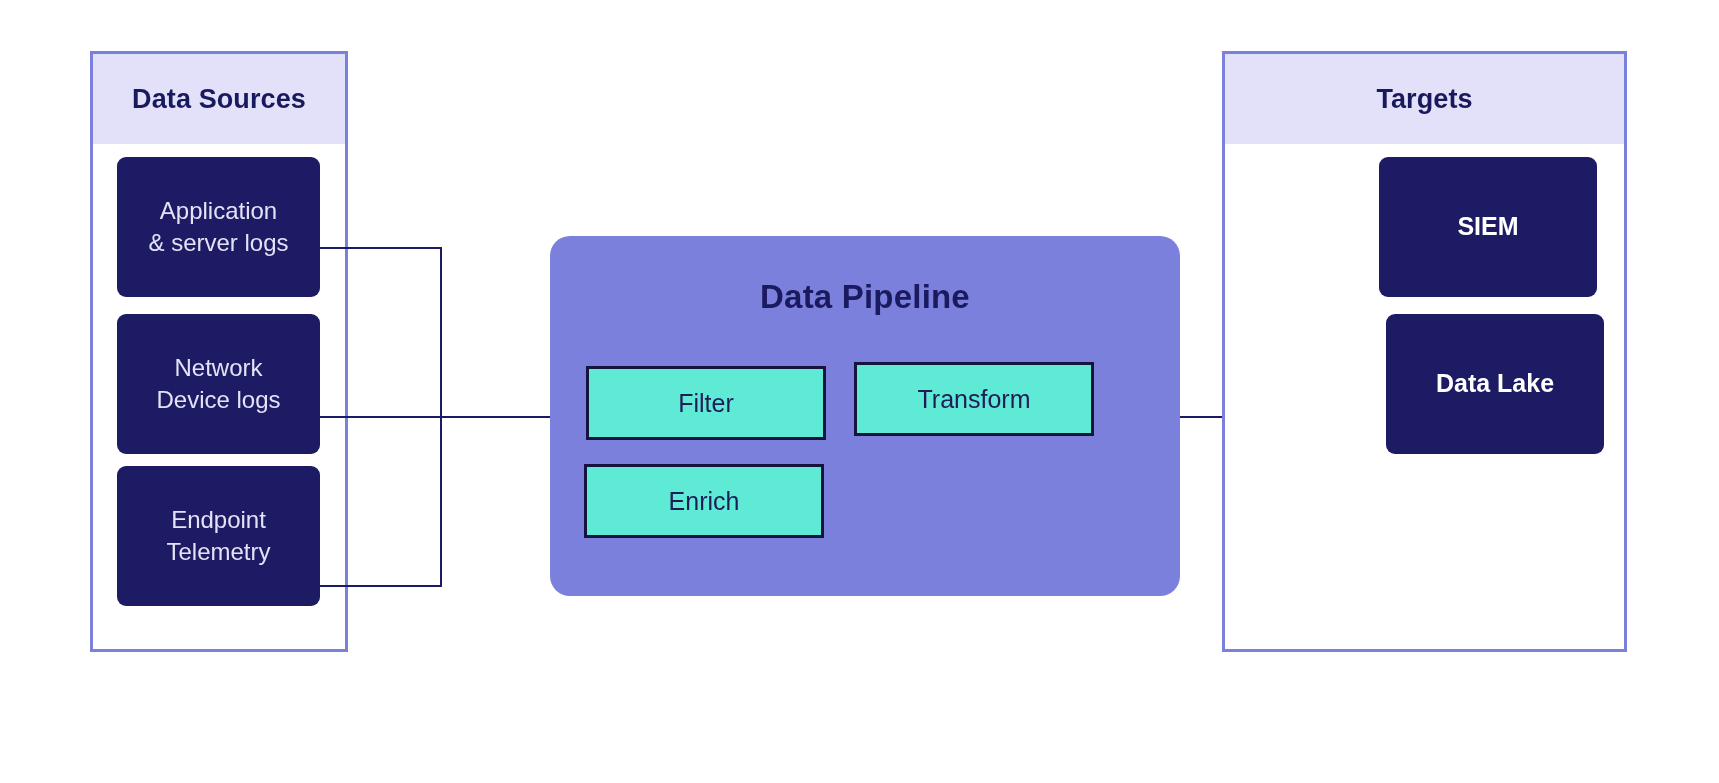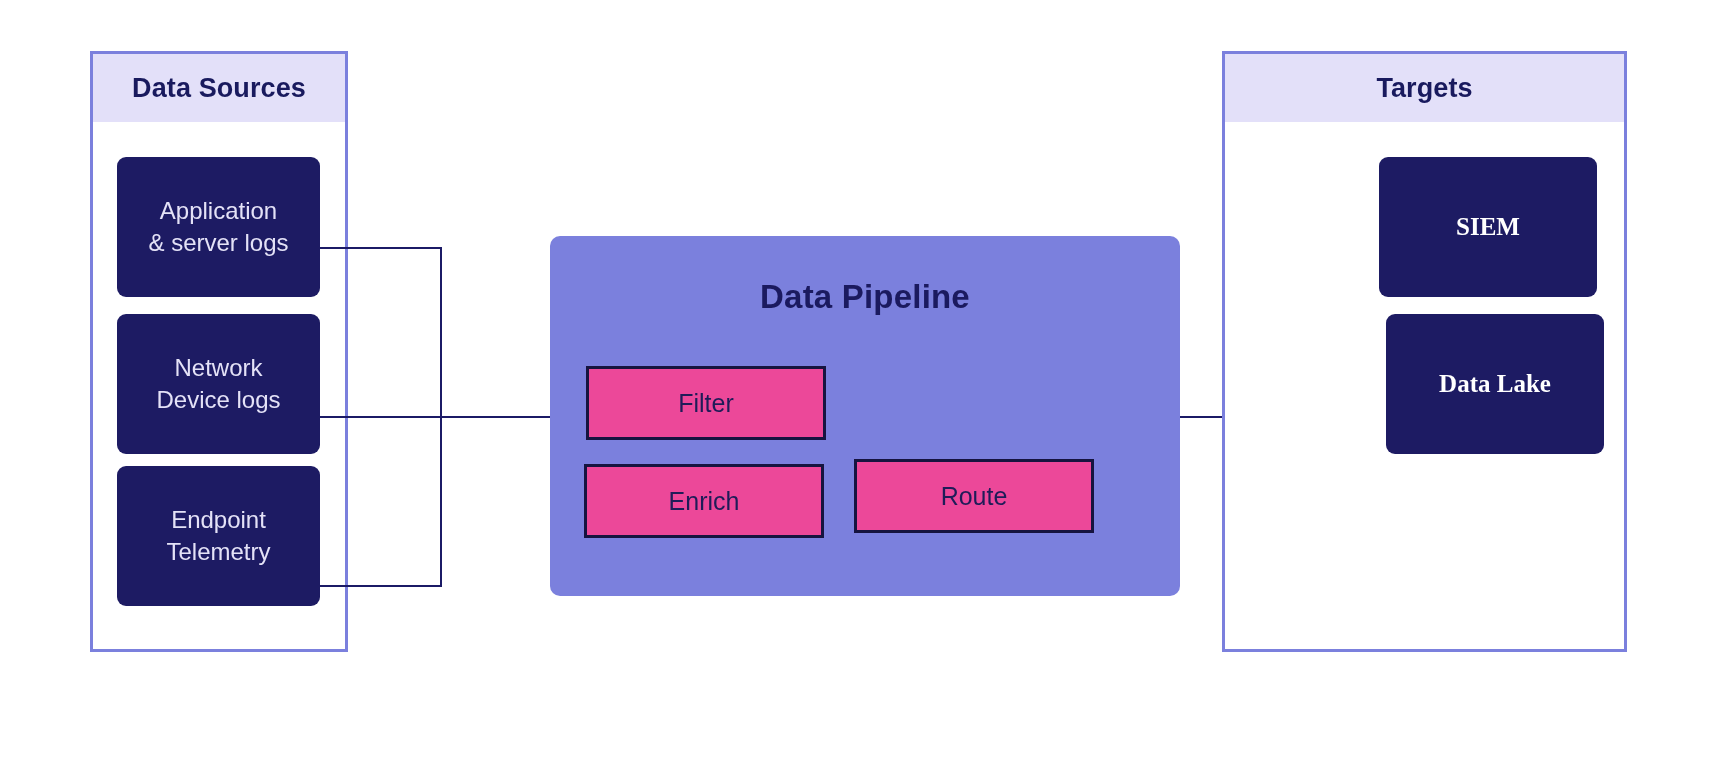--- a/index.html
+++ b/index.html
@@ -23,21 +23,21 @@
     position: absolute;
     background: #ffffff;
     border: 3px solid #7b80dd;
     box-sizing: border-box;
   }
   .panel-header {
     position: absolute;
     left: 0;
     top: 0;
     right: 0;
-    height: 68px;
+    height: 90px;
     background: #e3e0f9;
     display: flex;
     align-items: center;
     justify-content: center;
     box-sizing: border-box;
   }
   .panel-header-title {
     font-size: 27px;
     font-weight: bold;
     color: #191a5e;
@@ -59,48 +59,47 @@
     color: #e4e2f7;
     font-size: 24px;
     line-height: 1.33;
     font-weight: normal;
     padding: 0 10px;
   }
   .node-label.strong {
     color: #ffffff;
     font-weight: bold;
     font-size: 25px;
-    font-family: Liberation Serif, serif;
   }
 
   
   #pipeline {
     position: absolute;
     left: 550px;
     top: 236px;
     width: 630px;
     height: 360px;
     background: #7b80dd;
-    border-radius: 10px;
+    border-radius: 20px;
     box-sizing: border-box;
   }
   #pipeline-title {
     position: absolute;
     left: 0;
     right: 0;
     top: 42px;
     text-align: center;
     font-size: 33px;
     font-weight: bold;
     color: #1b1a5f;
     letter-spacing: 0.2px;
   }
   .stage {
     position: absolute;
-    background: #ec4899;
+    background: #5eead4;
     border: 3px solid #16143f;
     box-sizing: border-box;
     display: flex;
     align-items: center;
     justify-content: center;
   }
   .stage-label {
     font-size: 25px;
     color: #1f1c58;
     font-weight: normal;
@@ -154,28 +153,28 @@
 
   <div class="conn conn-h" style="left:440px; top:416px; width:112px;"></div>
 
   <div id="pipeline">
     <div id="pipeline-title">Data Pipeline</div>
 
     <div class="stage" style="left:36px; top:130px; width:240px; height:74px;">
       <span class="stage-label">Filter</span>
     </div>
 
+    <div class="stage" style="left:304px; top:126px; width:240px; height:74px;">
+      <span class="stage-label">Transform</span>
+    </div>
 
     <div class="stage" style="left:34px; top:228px; width:240px; height:74px;">
       <span class="stage-label">Enrich</span>
     </div>
 
-    <div class="stage" style="left:304px; top:223px; width:240px; height:74px;">
-      <span class="stage-label">Route</span>
-    </div>
   </div>
 
   <div class="conn conn-h" style="left:1180px; top:416px; width:98px;"></div>
 
   <div class="conn conn-v" style="left:1276px; top:247px; height:340px;"></div>
 
   <div class="conn conn-h" style="left:1276px; top:247px; width:104px;"></div>
   <div class="conn conn-h" style="left:1276px; top:416px; width:104px;"></div>
   <div class="conn conn-h" style="left:1276px; top:585px; width:104px;"></div>
 

